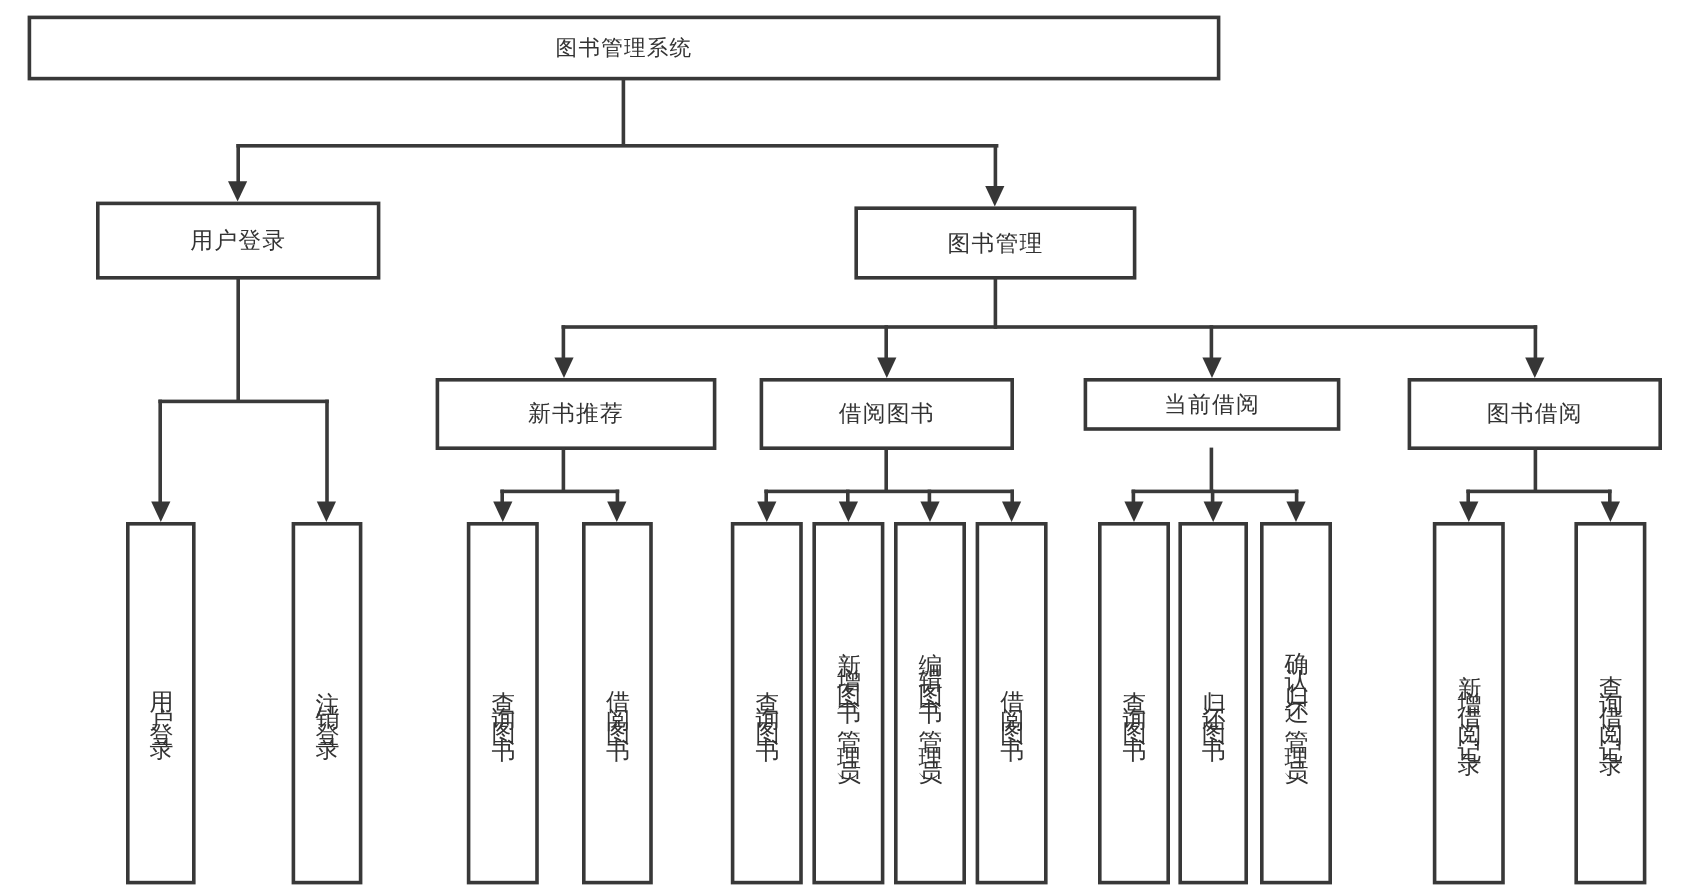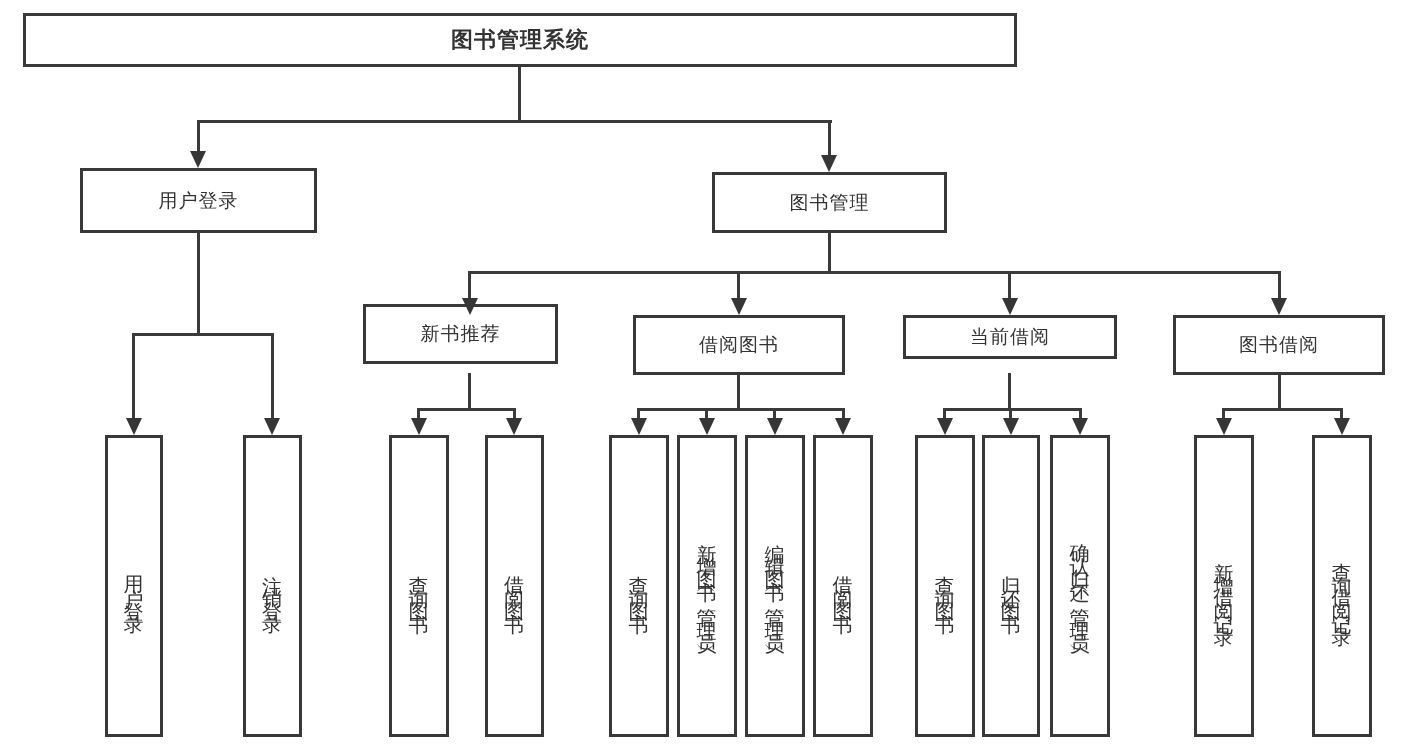--- a/index.html
+++ b/index.html
@@ -6,21 +6,21 @@
   #canvas {
     position:relative; width:1405px; height:747px; background:#ffffff;
     font-family:"Liberation Sans","DejaVu Sans",sans-serif; overflow:hidden;
   }
   .box {
     position:absolute; background:#ffffff; border:3px solid #383838;
     display:flex; align-items:center; justify-content:center;
     color:#333333; box-sizing:border-box;
   }
   .hbox { font-size:19px; letter-spacing:1px; }
-  .title { font-size:22px;font-weight:bold; }
+  .title { font-size:18px; }
   .vbox {
     writing-mode:vertical-rl; text-orientation:mixed;
     font-size:20px; letter-spacing:13px; line-height:1;
   }
   .line { position:absolute; background:#3a3a3a; }
   .arrow {
     position:absolute; width:0; height:0;
     border-left:8px solid transparent; border-right:8px solid transparent;
     border-top:17px solid #363636;
   }
@@ -33,21 +33,21 @@
 </head>
 <body>
 
 <div id="canvas">
 
   <div class="box hbox title" style="left:23px; top:13px; width:994px; height:54px;">图书管理系统</div>
 
   <div class="box hbox" style="left:80px; top:168px; width:237px; height:65px;">用户登录</div>
   <div class="box hbox" style="left:712px; top:172px; width:235px; height:61px;">图书管理</div>
 
-  <div class="box hbox" style="left:363px; top:304px; width:195px; height:60px;">新书推荐</div>
+  <div class="box hbox" style="left:363px; top:315px; width:234px; height:60px;">新书推荐</div>
   <div class="box hbox" style="left:633px; top:315px; width:212px; height:60px;">借阅图书</div>
   <div class="box hbox" style="left:903px; top:315px; width:214px; height:44px;">当前借阅</div>
   <div class="box hbox" style="left:1173px; top:315px; width:212px; height:60px;">图书借阅</div>
 
   <div class="box vbox" style="left:105px; top:435px; width:58px; height:302px;">用户登录</div>
   <div class="box vbox" style="left:243px; top:435px; width:59px; height:302px;">注销登录</div>
 
   <div class="box vbox" style="left:389px; top:435px; width:60px; height:302px;">查询图书</div>
   <div class="box vbox" style="left:485px; top:435px; width:59px; height:302px;">借阅图书</div>
 

